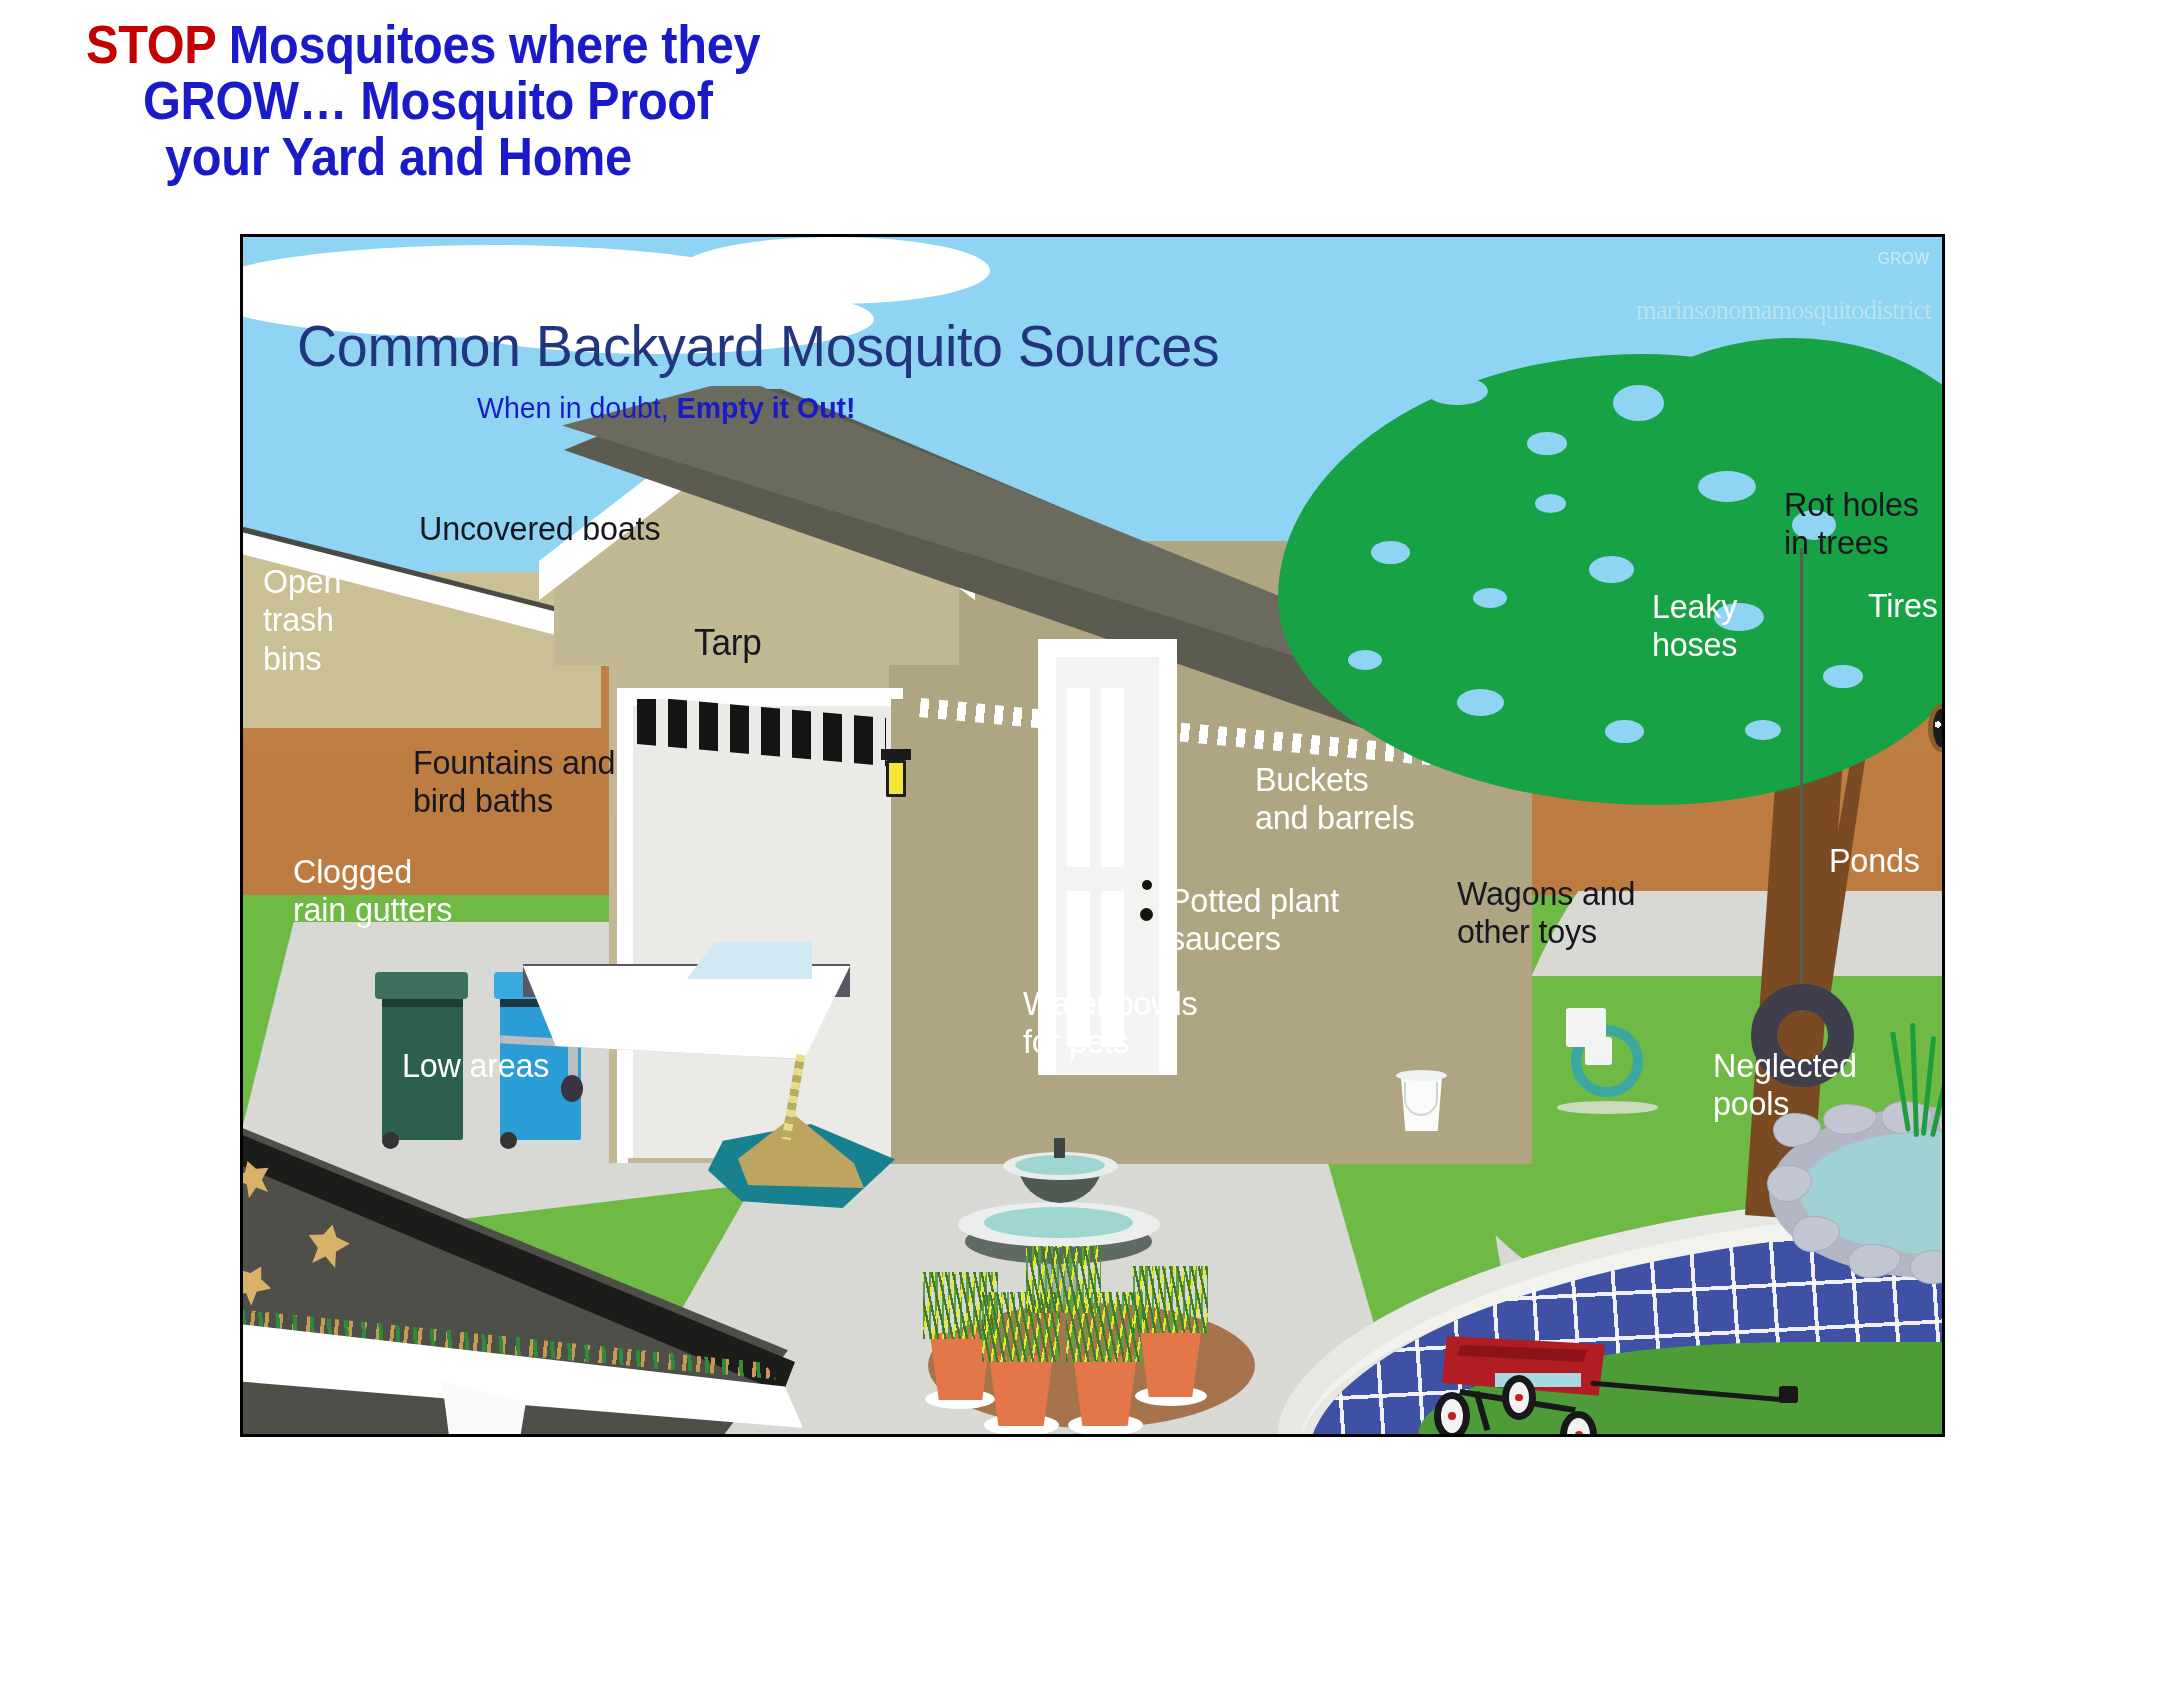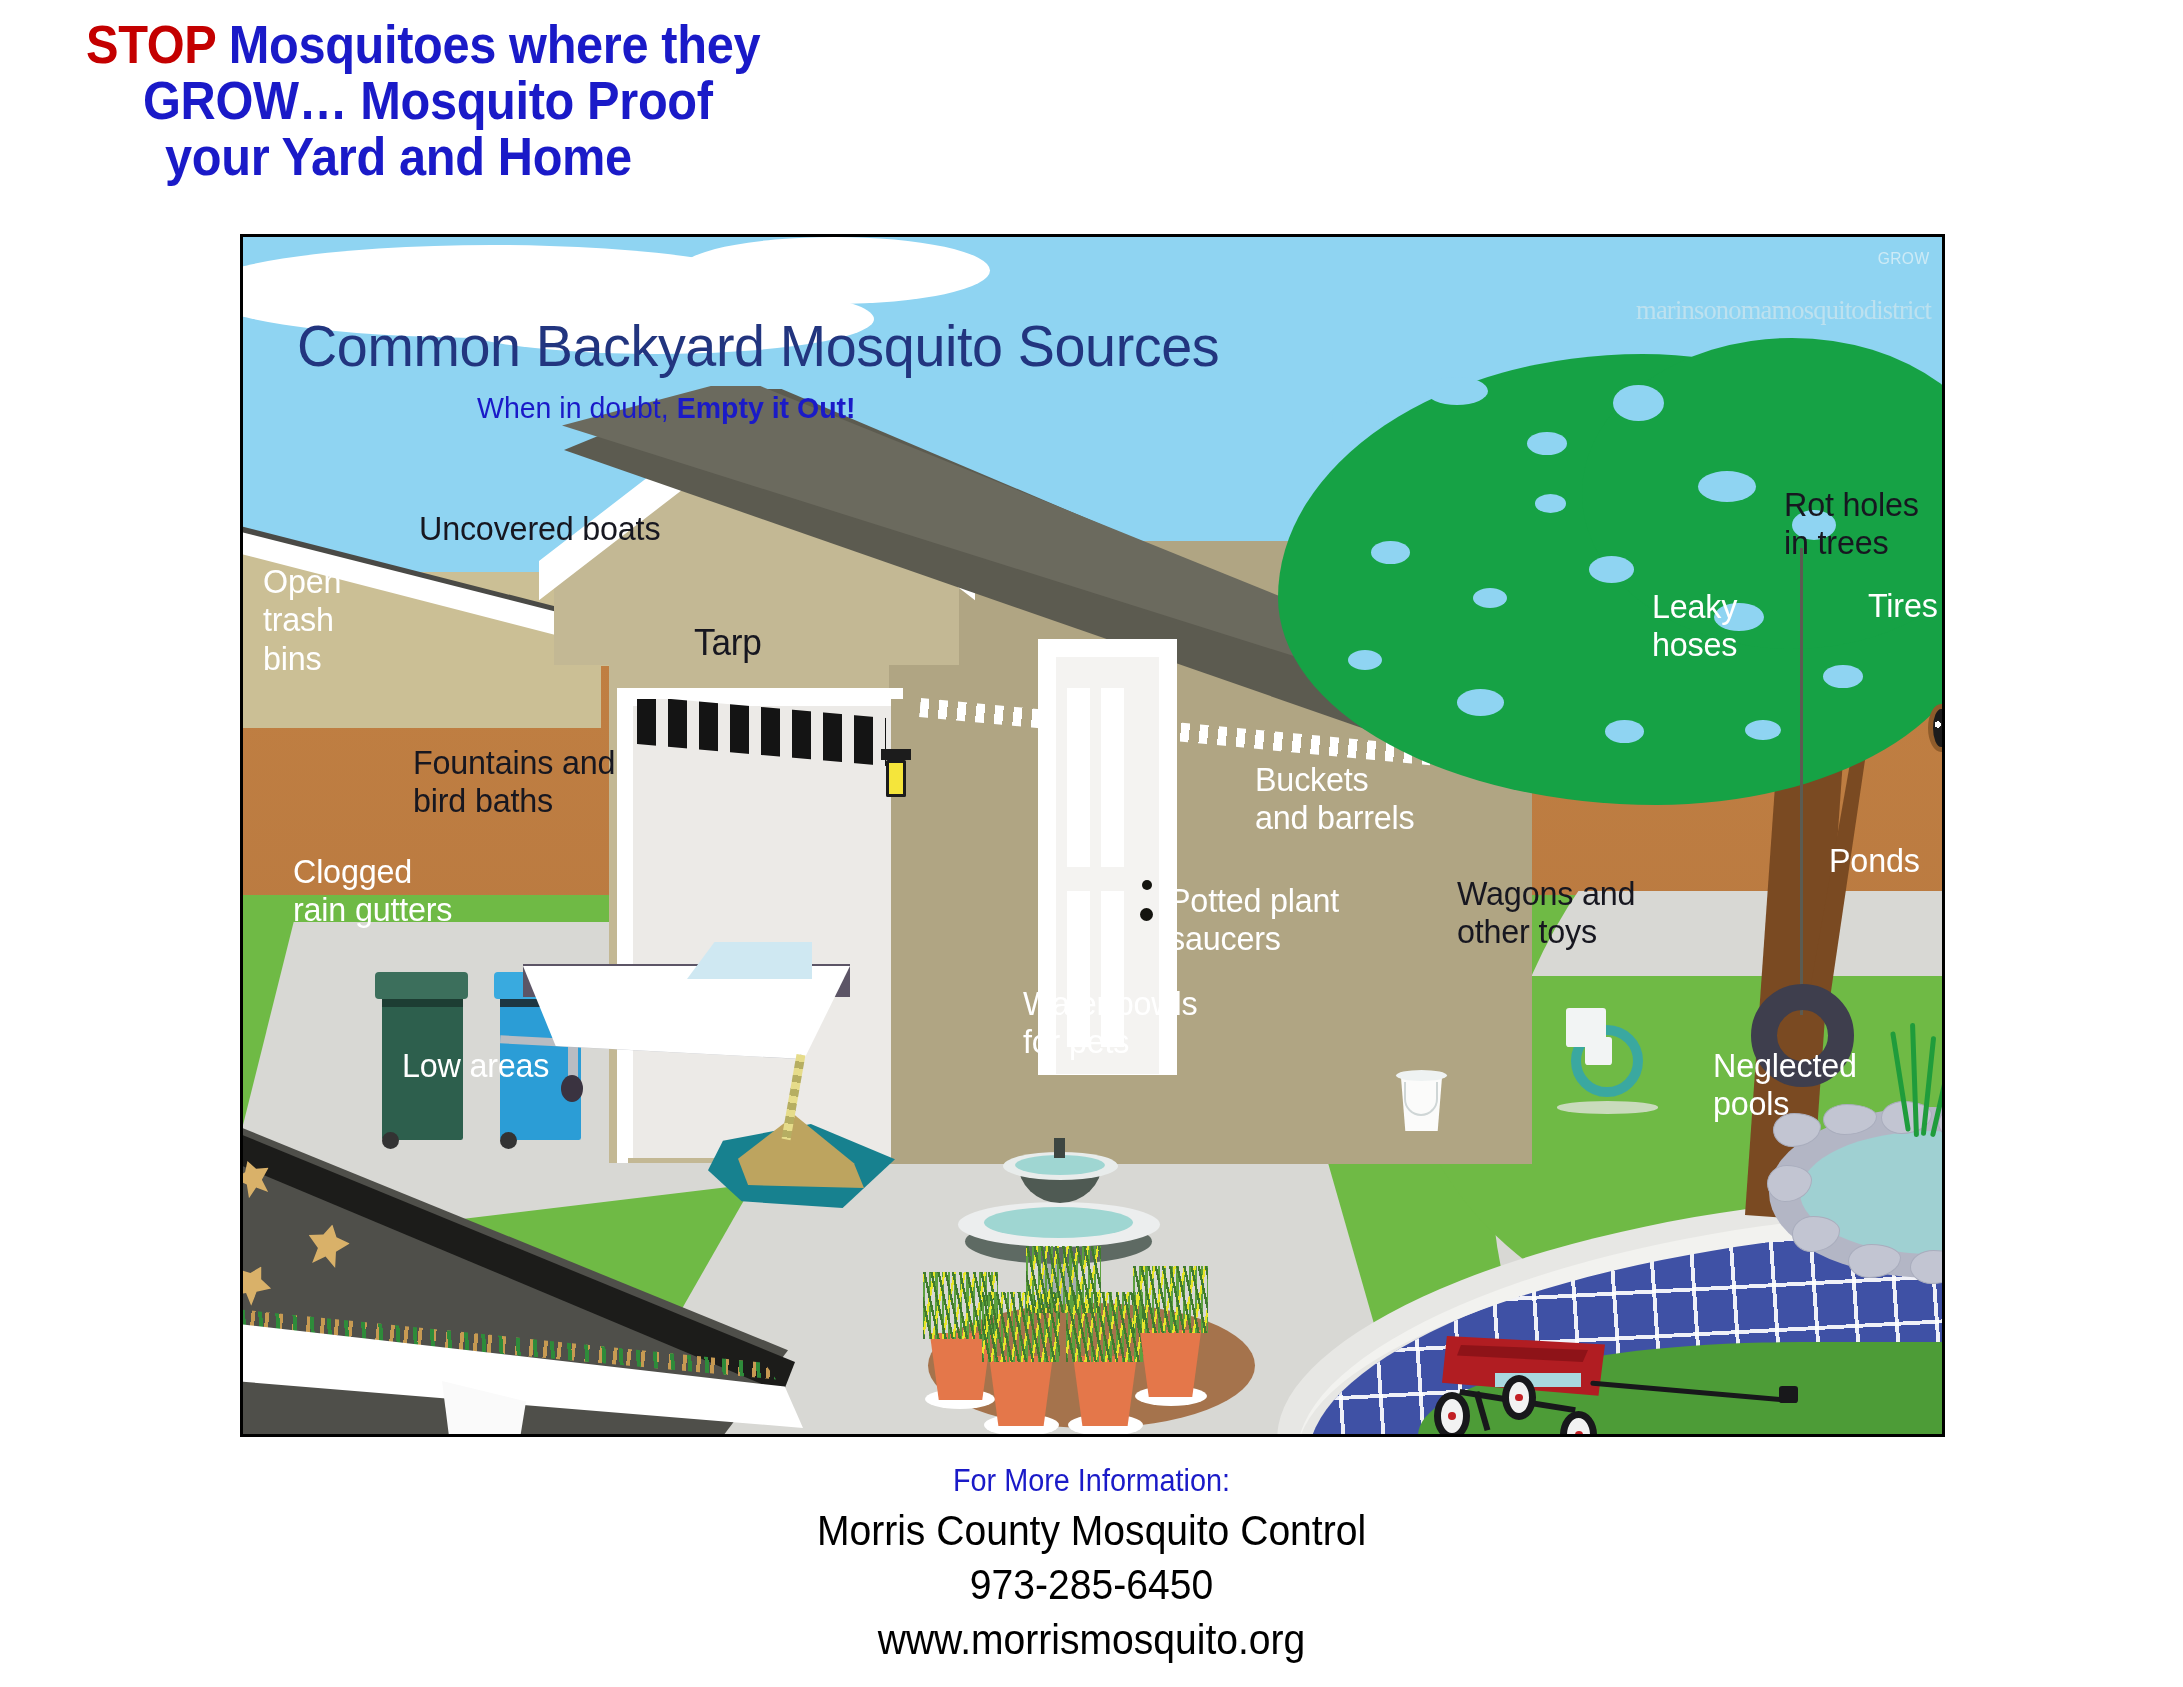--- a/index.html
+++ b/index.html
@@ -711,21 +711,15 @@
     <div class="lbl white" style="left:159px; top:809px;font-size:34px;">Low areas</div>
     <div class="lbl white" style="left:1470px;top:809px;font-size:34px;">Neglected pools</div>
 
     <div class="poster-title">Common Backyard Mosquito Sources</div>
     <div class="poster-sub"><span>When in doubt, </span><b>Empty it Out!</b></div>
 
     <div class="wm-engh">GROW</div>
     <div class="wm-brand">marinsonomamosquitodistrict</div>
   </div>
 
-  <div class="footer">
-    <div class="f-info">For More Information:</div>
-    <div class="f-line">Morris County Mosquito Control</div>
-    <div class="f-line">973-285-6450</div>
-    <div class="f-line">www.morrismosquito.org</div>
-  </div>
 
 </div>
 
 
 </body></html>

